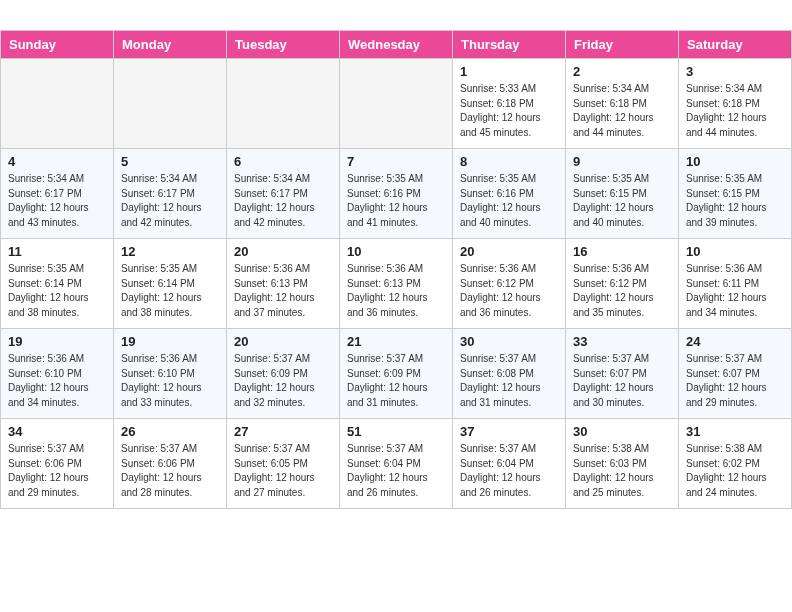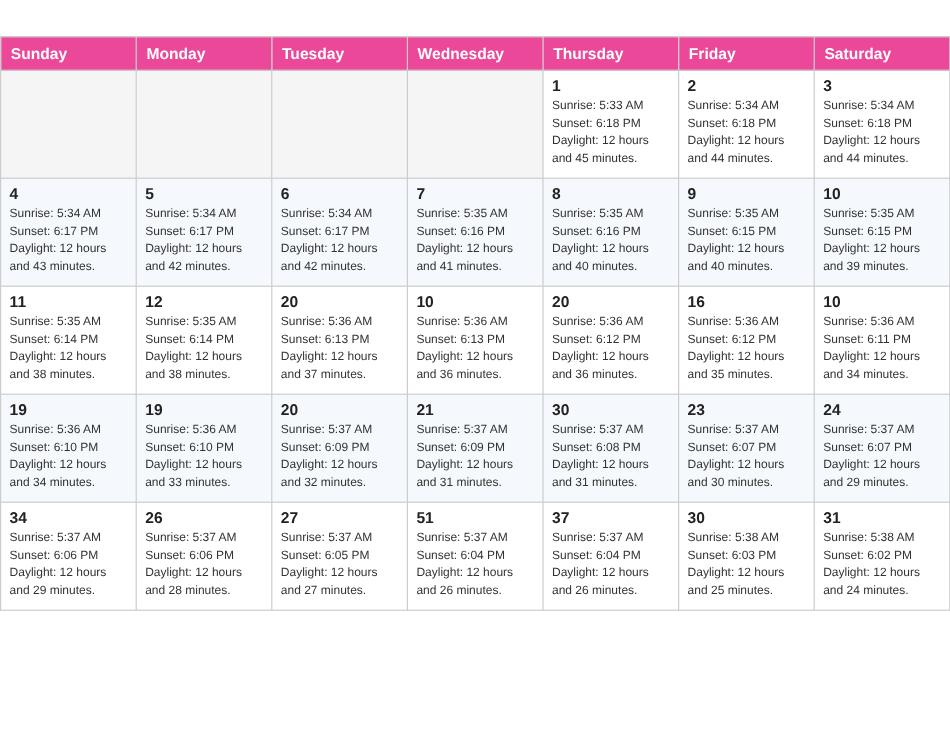--- a/index.html
+++ b/index.html
@@ -269,21 +269,21 @@
 and 31 minutes.</div>
         </td>
         <td>
           <div class="day-number">30</div>
           <div class="day-info" style="white-space: pre-line;">Sunrise: 5:37 AM
 Sunset: 6:08 PM
 Daylight: 12 hours
 and 31 minutes.</div>
         </td>
         <td>
-          <div class="day-number">23</div>
+          <div class="day-number">33</div>
           <div class="day-info" style="white-space: pre-line;">Sunrise: 5:37 AM
 Sunset: 6:07 PM
 Daylight: 12 hours
 and 30 minutes.</div>
         </td>
         <td>
           <div class="day-number">24</div>
           <div class="day-info" style="white-space: pre-line;">Sunrise: 5:37 AM
 Sunset: 6:07 PM
 Daylight: 12 hours

